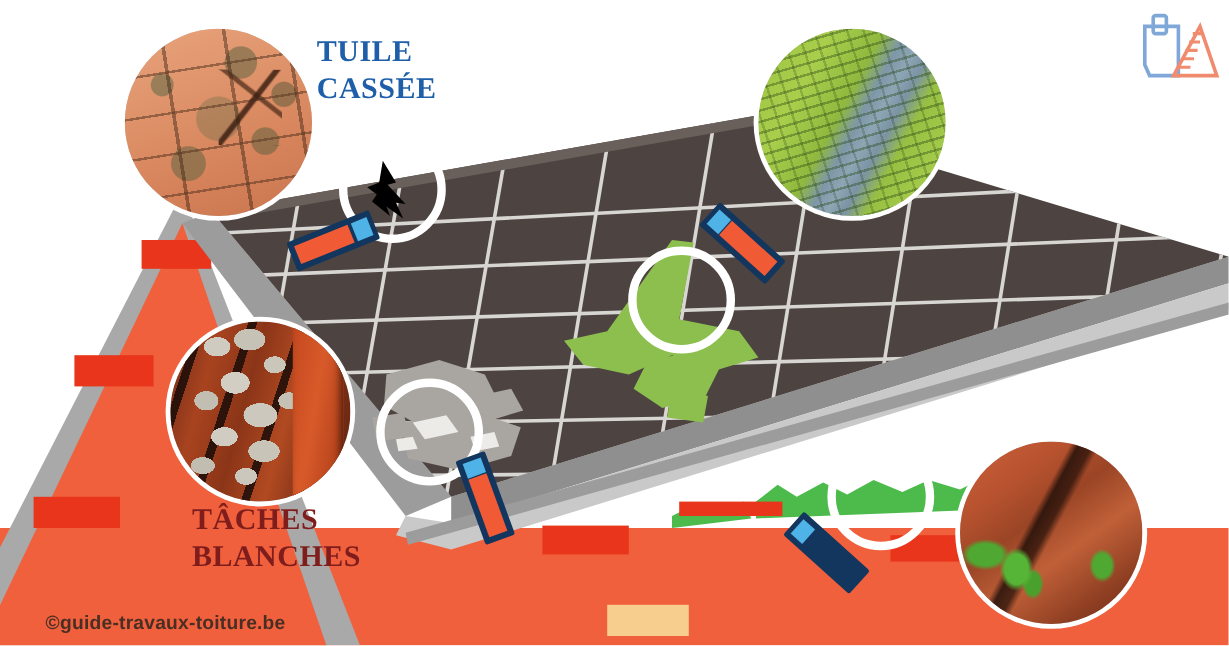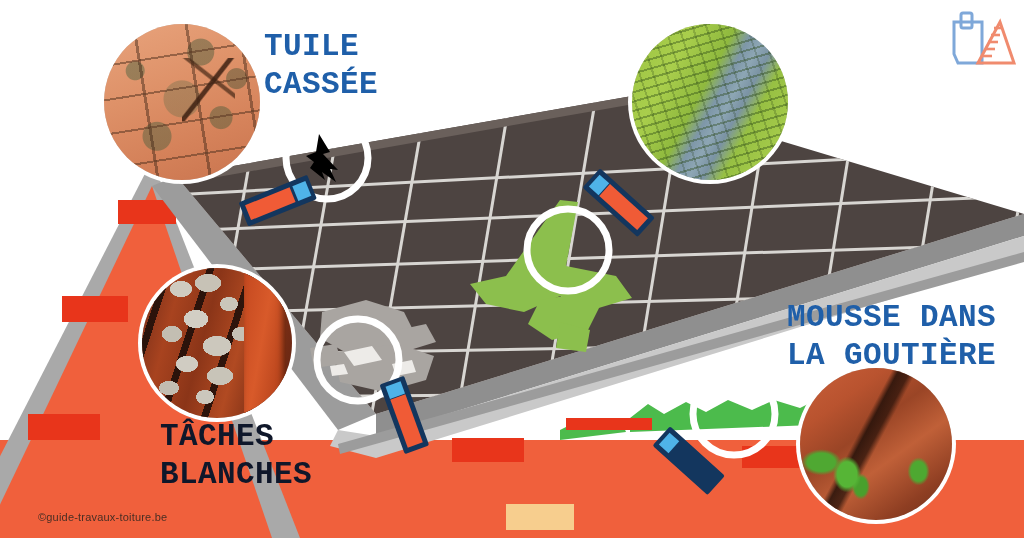--- a/index.html
+++ b/index.html
@@ -15,44 +15,44 @@
     width: 1024px;
     height: 538px;
     background: #ffffff;
     overflow: hidden;
   }
   .abs { position: absolute; }
 
   
   .label {
     position: absolute;
-    font-family: Liberation Mono, monospace;
+    font-family: Liberation Serif, serif;
     font-weight: bold;
-    font-size: 31px;
+    font-size: 25px;
     line-height: 1.24;
     letter-spacing: 0.4px;
     color: #1F5FA9;
     white-space: pre-line;
   }
-  .label.white { color: #0f172a; }
+  .label.white { color: #7f1d1d; }
   .label.right { text-align: right; }
 
   #label-tuile-cassee { left: 264px; top: 28px; }
   #label-mousse-verte { left: 718px; top: 184px; }
   #label-mousse-gouttiere { left: 728px; top: 299px; text-align: right; width: 268px; }
   #label-taches-blanches { left: 160px; top: 418px; }
 
   
   #watermark {
     position: absolute;
     left: 38px;
     top: 511px;
     font-family: "Liberation Sans", sans-serif;
-    font-weight: normal;
-    font-size: 11px;
+    font-weight: bold;
+    font-size: 16px;
     letter-spacing: 0.2px;
     color: #3B2A22;
     opacity: 0.92;
   }
 
   
   #logo { position: absolute; left: 948px; top: 8px; width: 72px; height: 62px; }
 
   
   .bubble {
@@ -278,22 +278,20 @@
   </div>
 
   <div class="bubble" style="left:800px;top:368px;width:152px;height:152px;">
     <div class="inner ph-gutter"></div>
   </div>
 
   <div id="label-tuile-cassee" class="label">TUILE
 CASSÉE</div>
 
 
-  <div id="label-mousse-gouttiere" class="label right">MOUSSE DANS
-LA GOUTIÈRE</div>
 
   <div id="label-taches-blanches" class="label white">TÂCHES
 BLANCHES</div>
 
   <div id="watermark">©guide-travaux-toiture.be</div>
 
   <svg id="logo" viewBox="0 0 72 62">
 
     <path d="M6,14 L34,14 L34,55 L10,55 L6,46 Z" fill="none" stroke="#7FA8D9" stroke-width="3"></path>
 

